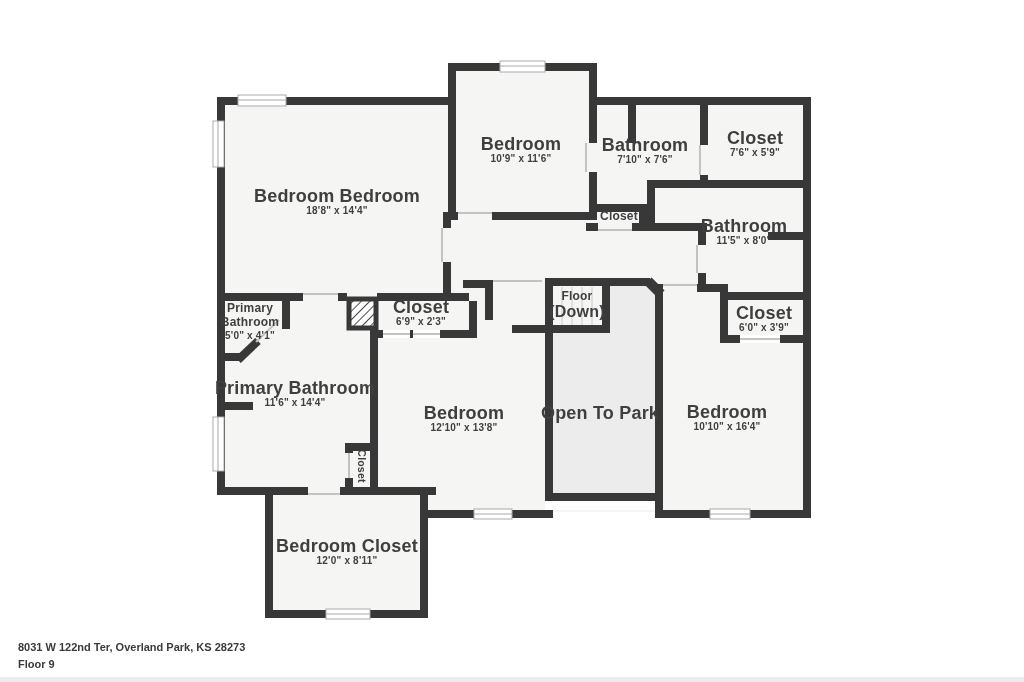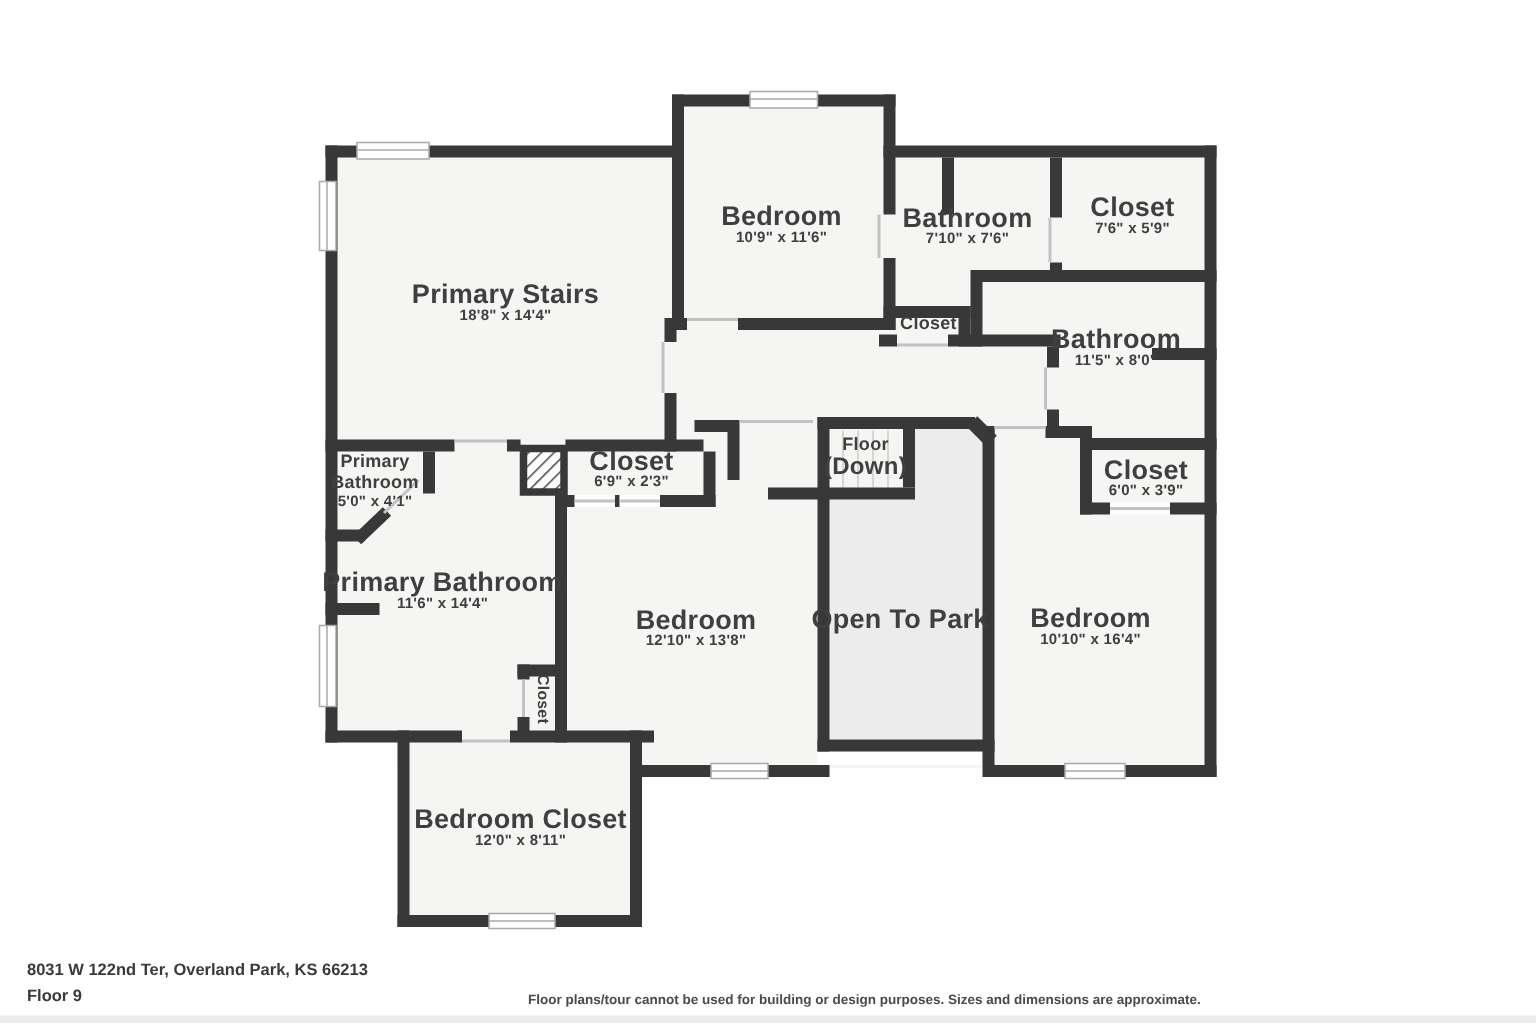--- a/index.html
+++ b/index.html
@@ -156,21 +156,21 @@
       <rect class="win" x="710" y="509" width="40" height="10"></rect>
       <line class="winline" x1="710" y1="514" x2="750" y2="514"></line>
       <rect class="win" x="326" y="609" width="44" height="10"></rect>
       <line class="winline" x1="326" y1="614" x2="370" y2="614"></line>
     </g>
 
     <rect x="349" y="299" width="27" height="29" fill="url(#hatchp)" stroke="#383838" stroke-width="5"></rect>
   </svg>
 
   <div class="lbl" style="left:337px;top:203px">
-    <div class="nm">Primary Stairs</div>
+    <div class="nm">Bedroom Bedroom</div>
       <div class="dm">18'8" x 14'4"</div>
   </div>
   <div class="lbl" style="left:521px;top:151px">
     <div class="nm">Bedroom</div>
       <div class="dm">10'9" x 11'6"</div>
   </div>
   <div class="lbl" style="left:645px;top:152px">
     <div class="nm">Bathroom</div>
       <div class="dm">7'10" x 7'6"</div>
   </div>
@@ -217,17 +217,16 @@
       <div class="dm">10'10" x 16'4"</div>
   </div>
   <div class="lbl vert" style="left:361px;top:466px">
     <div class="nm">Closet</div>
   </div>
   <div class="lbl" style="left:347px;top:553px">
     <div class="nm">Bedroom Closet</div>
       <div class="dm">12'0" x 8'11"</div>
   </div>
 
-  <div class="footer-line" style="left:18px;top:641px">8031 W 122nd Ter, Overland Park, KS 66213</div>
+  <div class="footer-line" style="left:18px;top:641px">8031 W 122nd Ter, Overland Park, KS 28273</div>
   <div class="footer-line" style="left:18px;top:658px">Floor 9</div>
-  <div id="disclaimer" style="left:352px;top:661px">Floor plans/tour cannot be used for building or design purposes. Sizes and dimensions are approximate.</div>
   <div id="bottom-band"></div>
 </div>
 
 </body></html>

